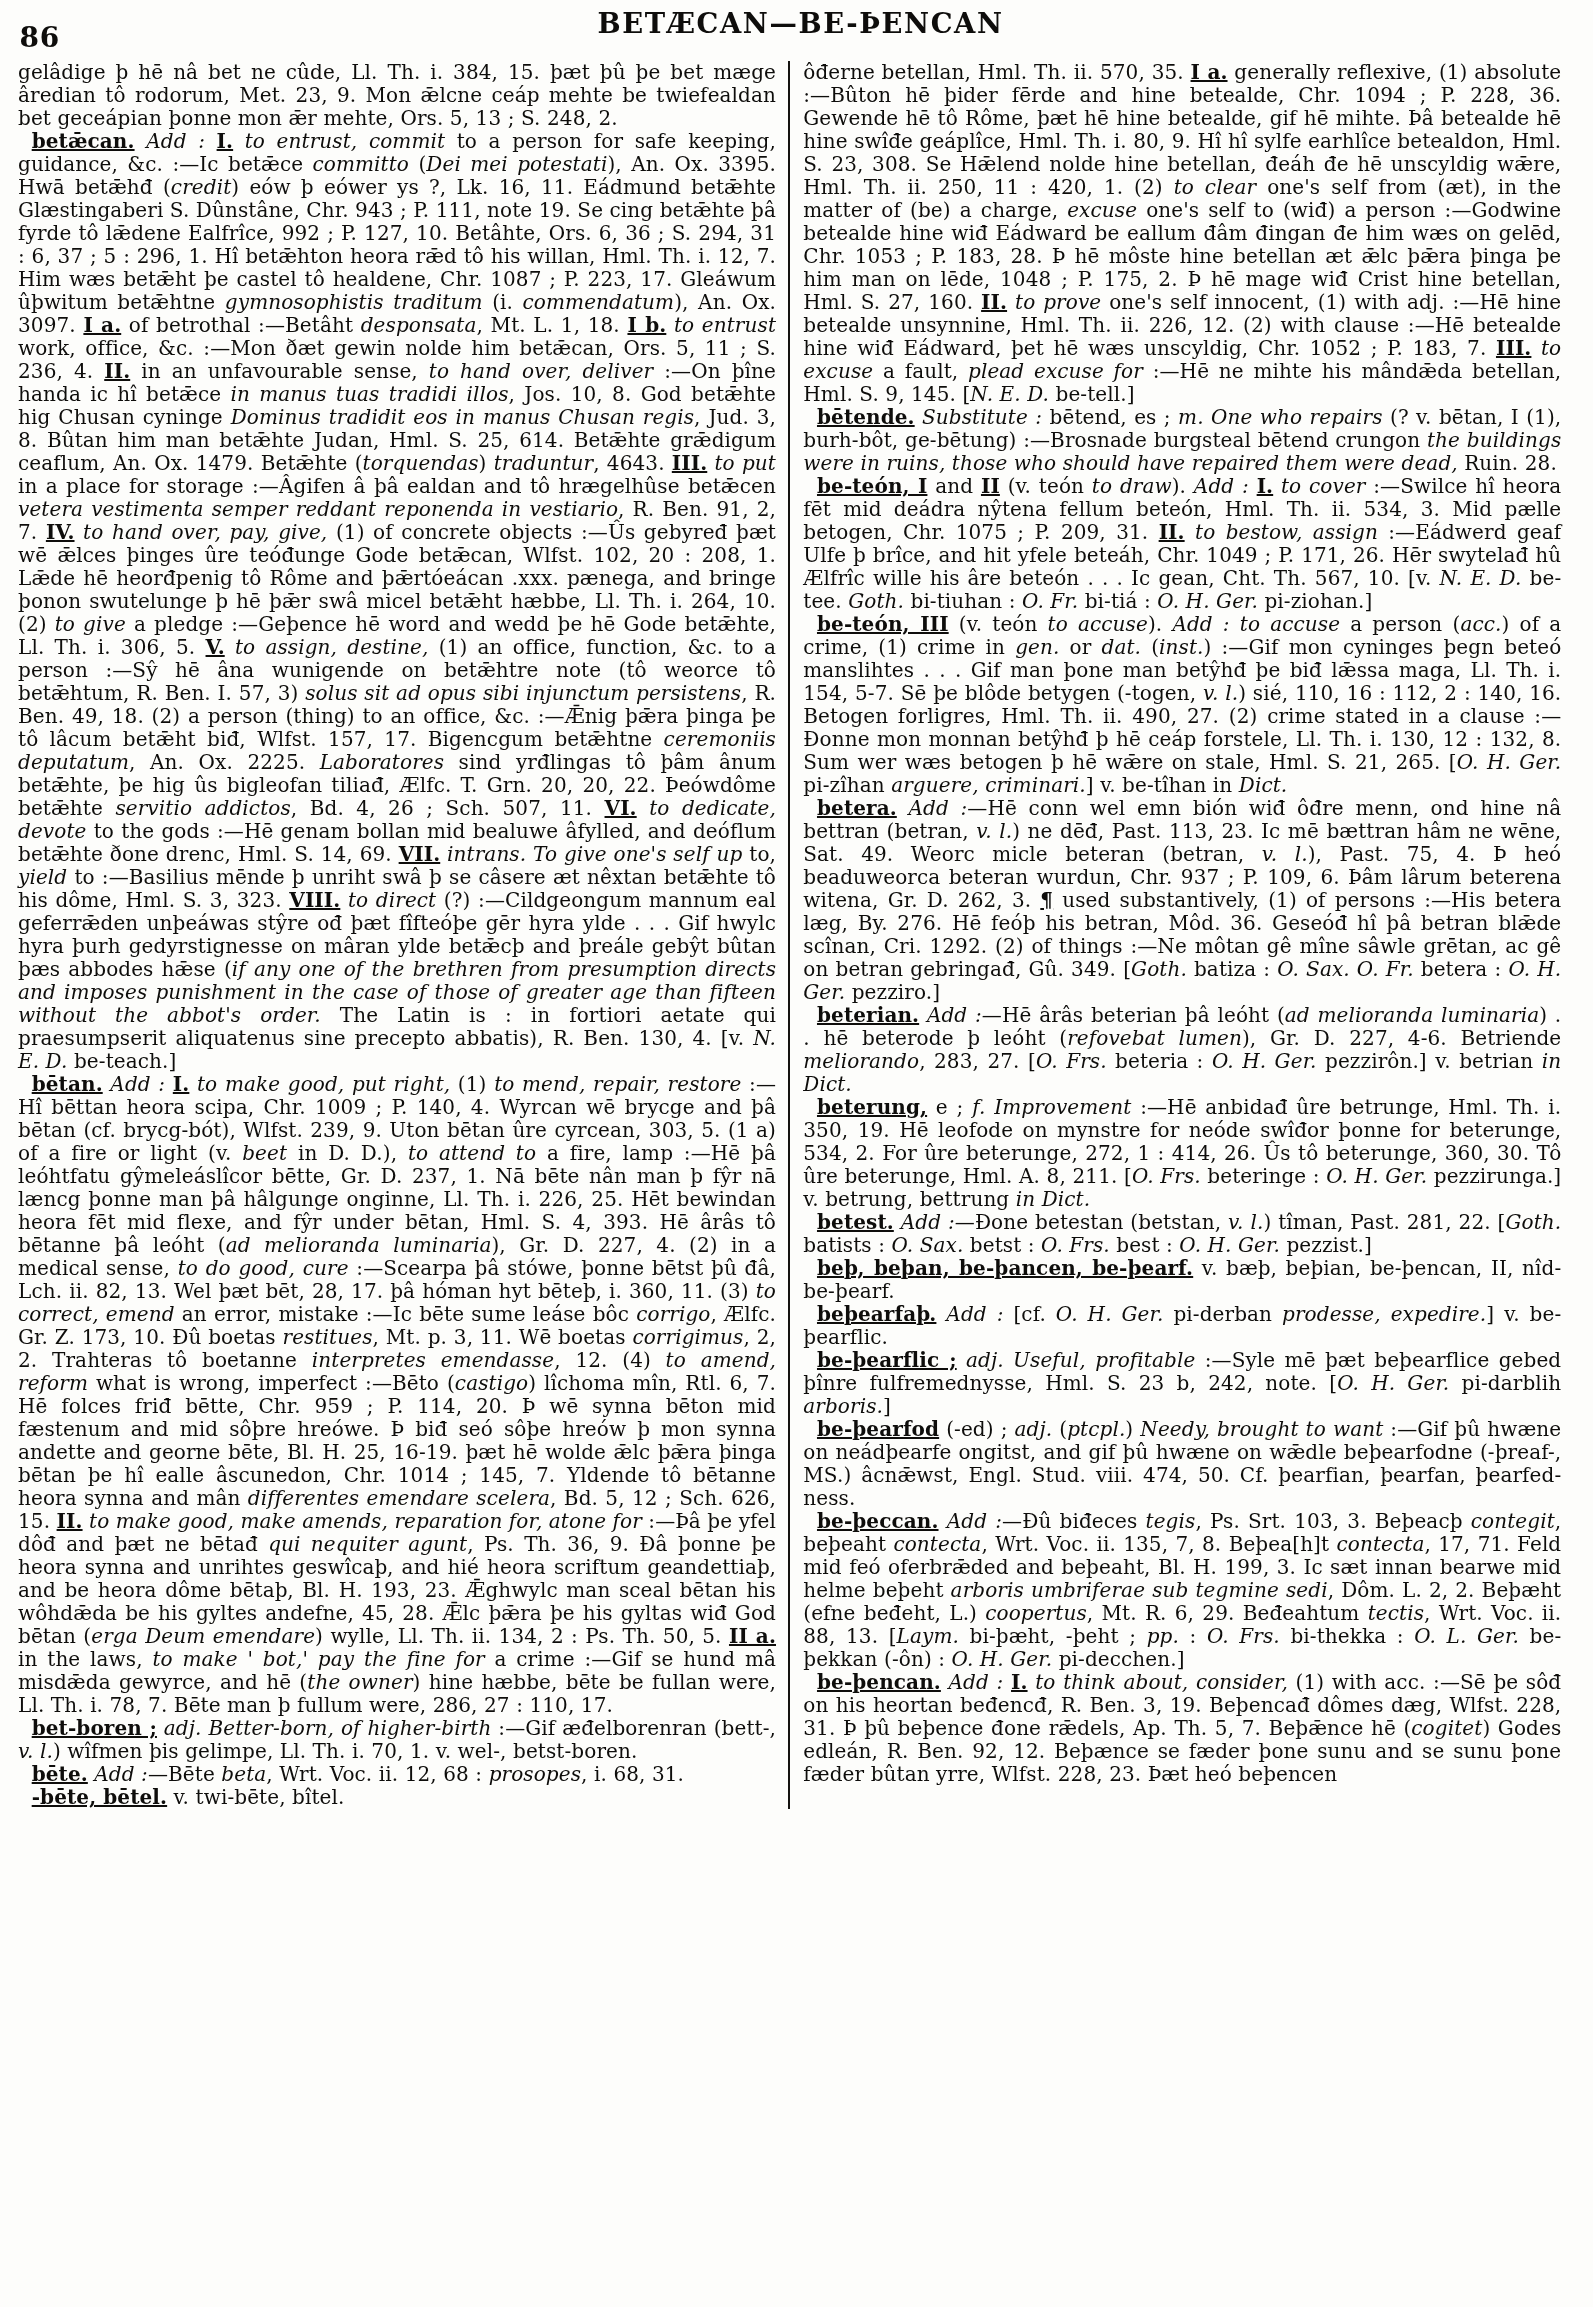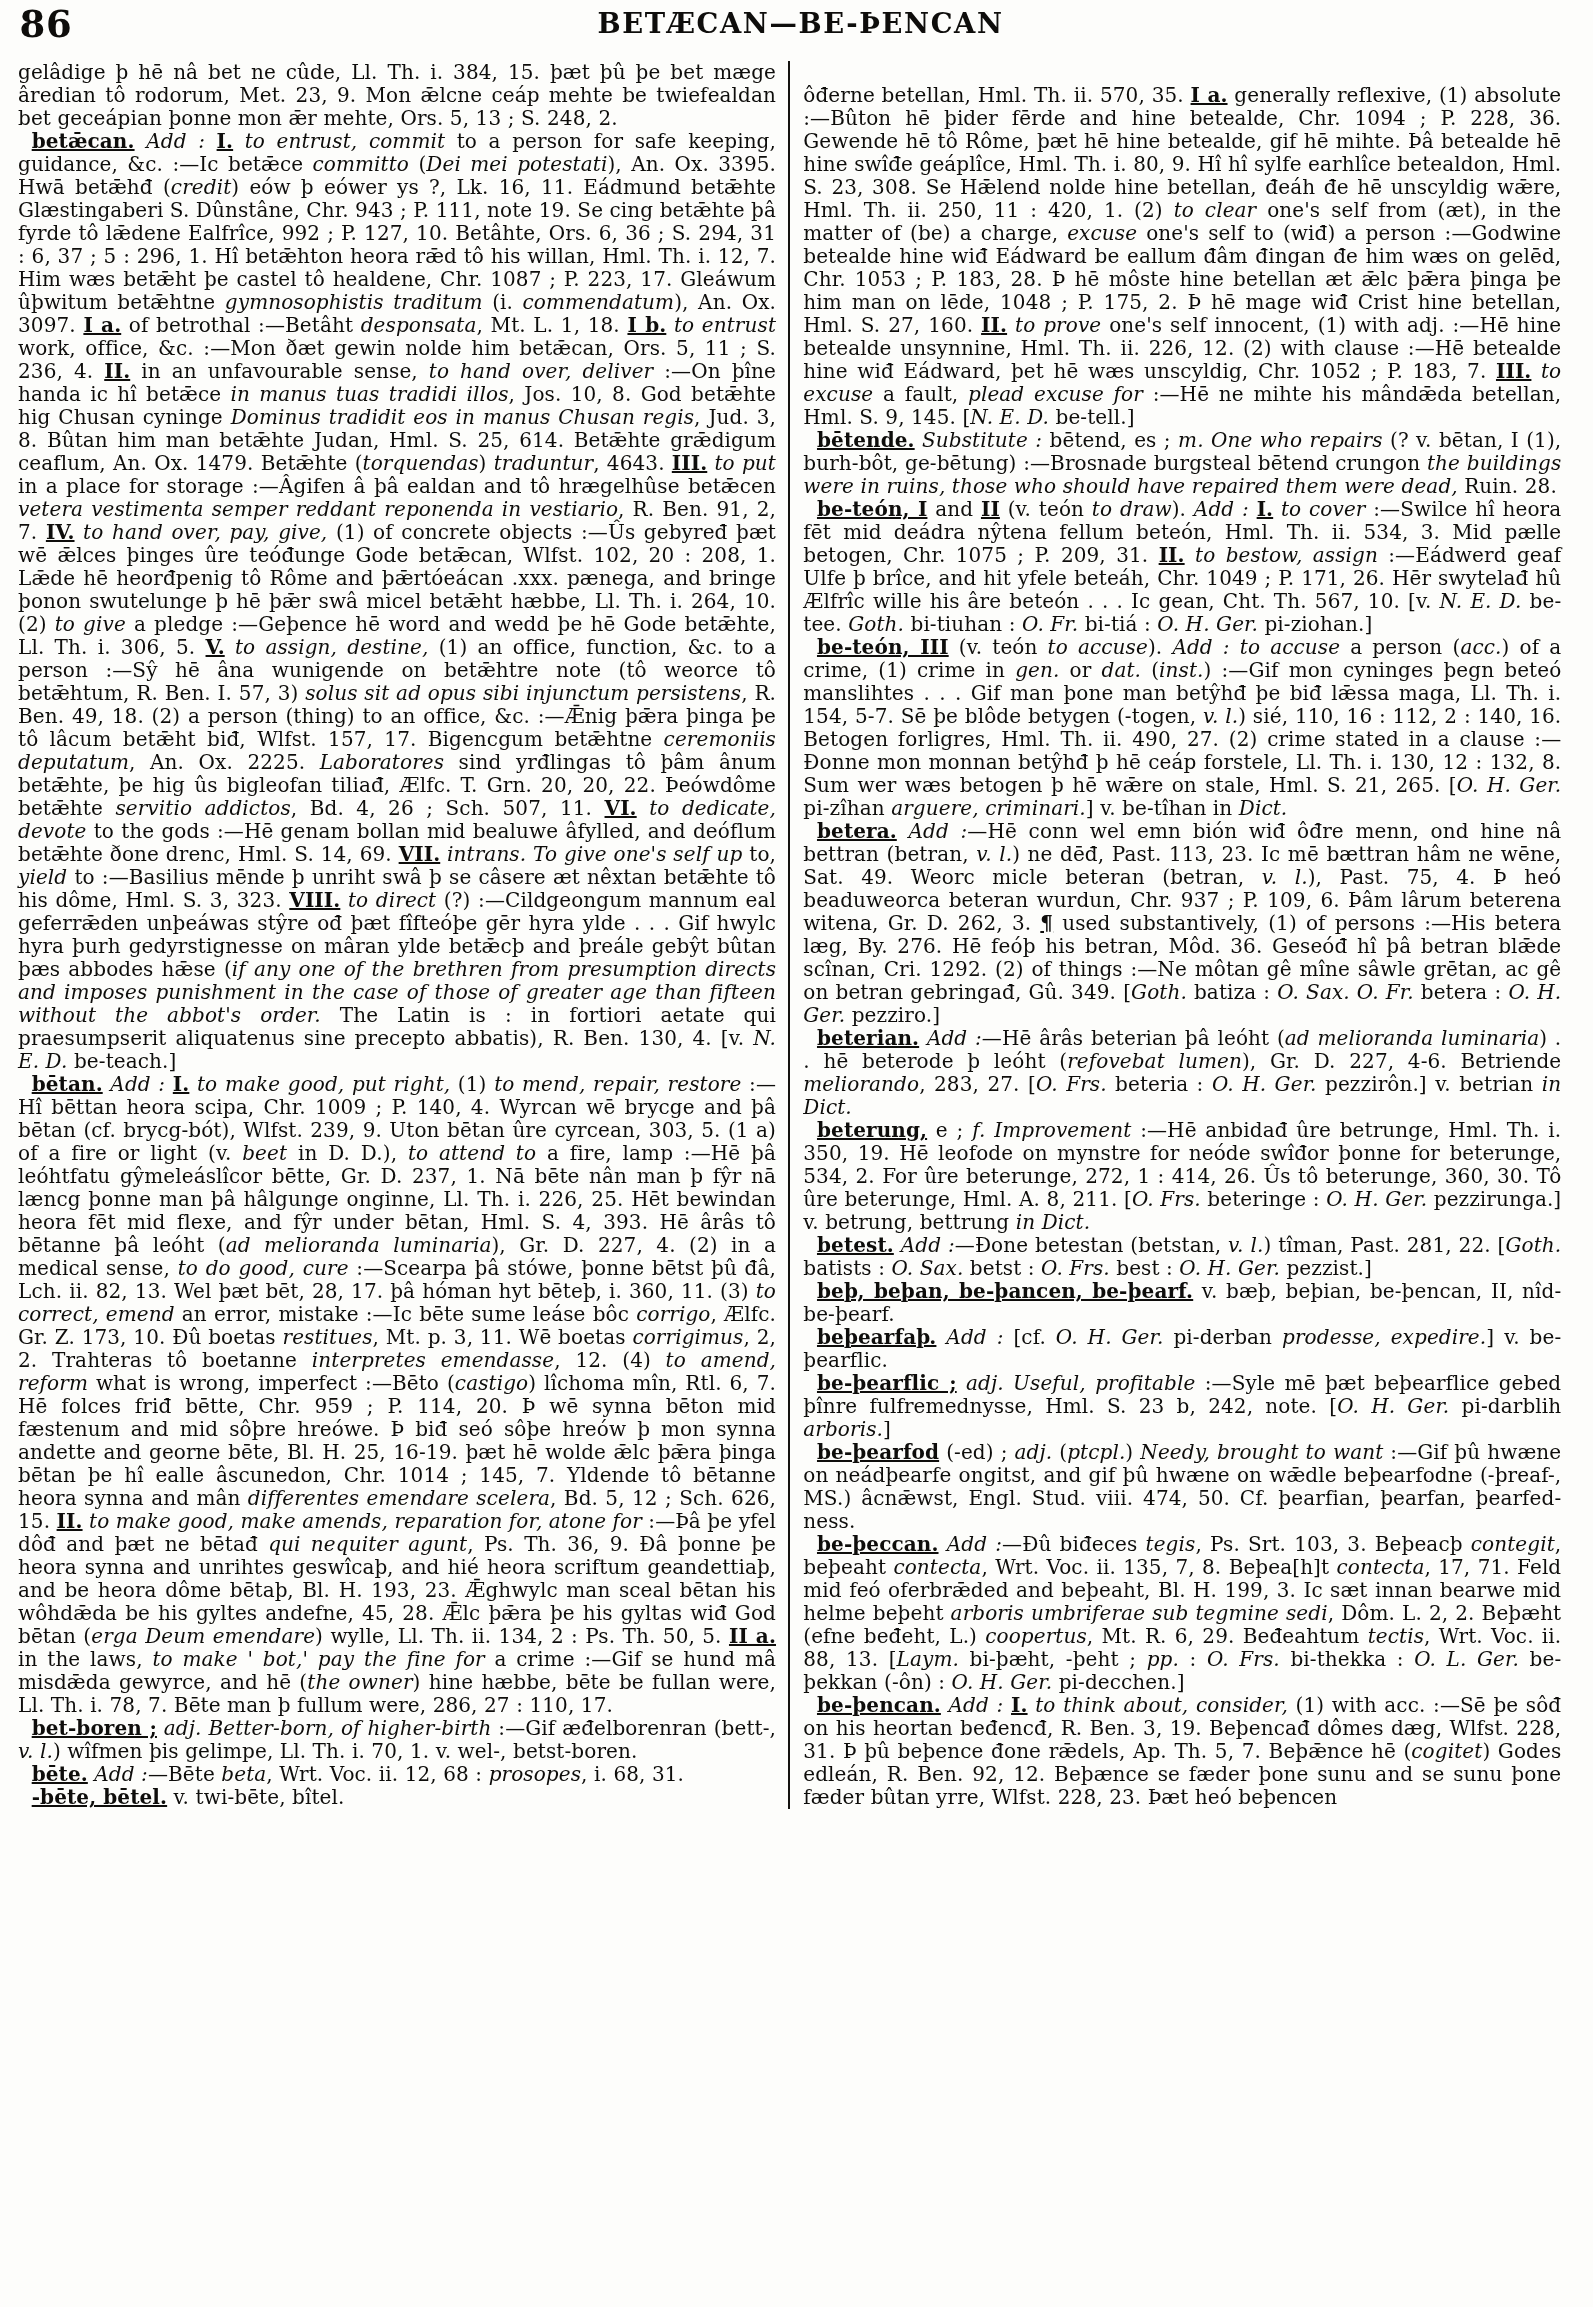--- a/index.html
+++ b/index.html
@@ -8,32 +8,32 @@
     width: 1593px;
     height: 2307px;
     background: #fdfdfb;
     color: #0e0d0b;
     font-family: "DejaVu Serif", "Liberation Serif", serif;
     overflow: hidden;
     box-sizing: border-box;
   }
   .page-header { position: relative; height: 50px; padding-top: 6.5px; }
   .page-number {
-    position: absolute; left: 19.4px; top: 2px;
-    font-size: 37px; font-weight: bold; letter-spacing: 0.8px;
+    position: absolute; left: 19.4px; top: 21px;
+    font-size: 28px; font-weight: bold; letter-spacing: 0.8px;
   }
   .page-title {
     margin: 0; text-align: center;
     font-size: 27.4px; font-weight: bold; letter-spacing: 1.6px;
     font-family: "DejaVu Serif", "Liberation Serif", serif;
     padding-left: 8px;
   }
   .columns {
     display: flex;
-    align-items: flex-end;
+    align-items: flex-start;
     padding: 4.8px 16px 0 18px;
   }
   .col {
     width: 758px;
     text-align: justify;
     font-size: 20px;
     line-height: 23px;
     letter-spacing: 0.1px;
   }
   .col[data-column="left"]  { padding-right: 12px; }

